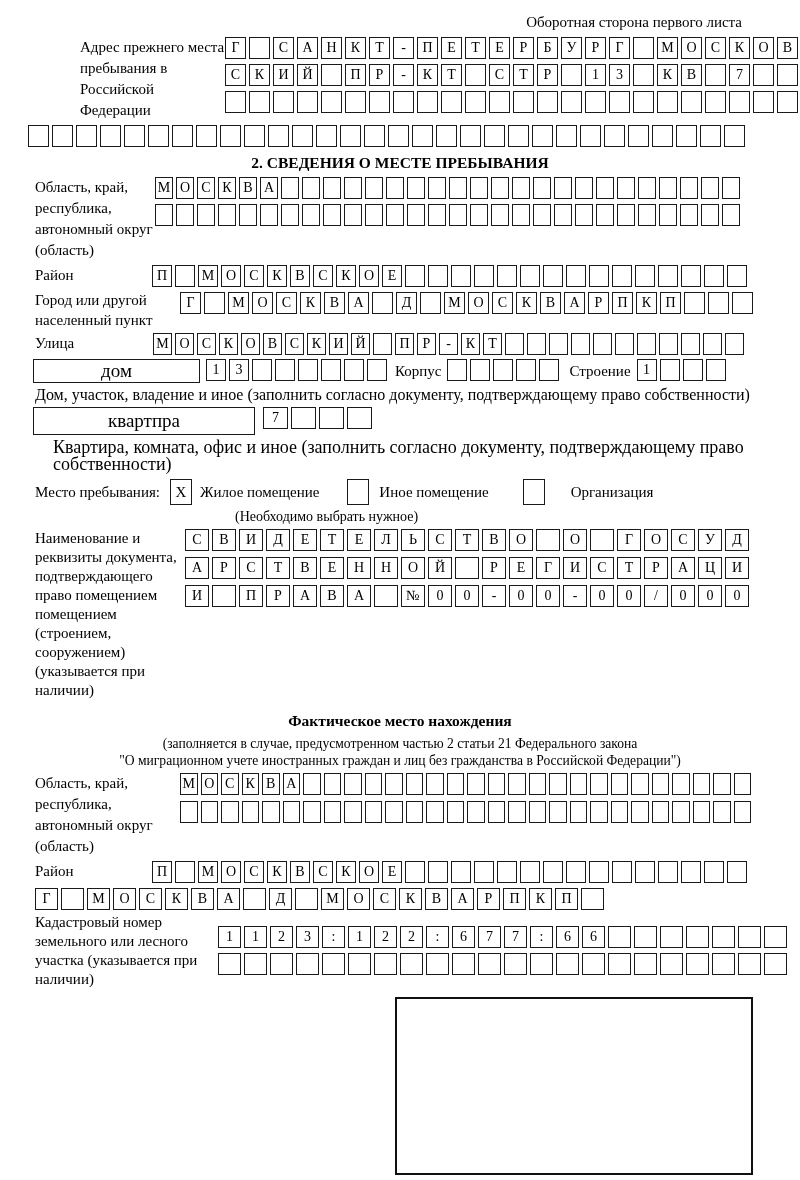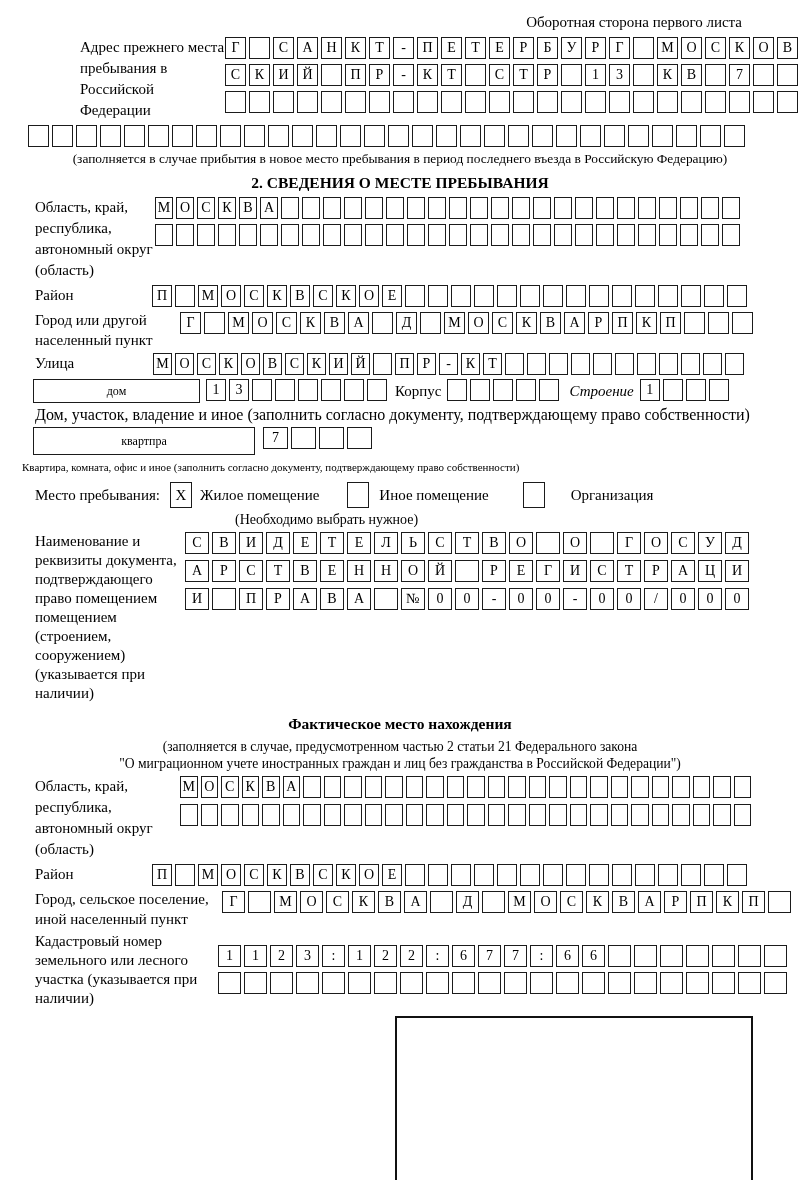--- a/index.html
+++ b/index.html
@@ -9,21 +9,21 @@
   .blk{display:flex;margin-left:35px;align-items:flex-start;}
   .lbl{line-height:21px;flex:none;}
   .rows{display:flex;flex-direction:column;gap:5px;}
   .cellrow{display:flex;gap:3px;}
   .cell{flex:none;width:var(--cw,21px);height:22px;border:1.7px solid #1b1b1b;box-sizing:border-box;
         display:flex;align-items:center;justify-content:center;font-size:14px;background:#fff;}
   .caption{font-size:13.4px;line-height:17px;}
   .center{text-align:center;}
   .sect-title{font-weight:bold;text-align:center;font-size:15.5px;margin:7px 0 5px 0;}
   .wbox{border:1.8px solid #1b1b1b;box-sizing:border-box;display:flex;align-items:center;justify-content:center;
-        font-size:12px;flex:none;background:#fff;}
+        font-size:19px;flex:none;background:#fff;}
   .inline-lbl{align-self:center;white-space:nowrap;}
   .optrow{display:flex;align-items:center;margin-left:35px;margin-top:6px;}
   .checkbox{width:22px;height:26px;border:1.7px solid #1b1b1b;box-sizing:border-box;display:flex;
             align-items:center;justify-content:center;font-size:15px;flex:none;background:#fff;}
   .stampbox{margin-left:395px;margin-top:8px;width:358px;height:178px;border:2.2px solid #111;box-sizing:border-box;background:#fff;}
   .m6{margin-top:6px;} .m4{margin-top:4px;} .m3{margin-top:3px;}
 </style>
 </head>
 <body>
 
@@ -139,21 +139,20 @@
       <span class="cell"></span>
       <span class="cell"></span>
       <span class="cell"></span>
       <span class="cell"></span>
       <span class="cell"></span>
       <span class="cell"></span>
       <span class="cell"></span>
       <span class="cell"></span>
       <span class="cell"></span>
     </div>
-  <div class="caption center m3">(заполняется в случае прибытия в новое место пребывания в период последнего въезда в Российскую Федерацию)</div>
 
   <div class="sect-title">2. СВЕДЕНИЯ О МЕСТЕ ПРЕБЫВАНИЯ</div>
 
   <div class="blk">
     <div class="lbl" style="width:120px;">Область, край, республика, автономный округ (область)</div>
     <div class="rows">
       <div class="cellrow" style="--cw:18px;">
           <span class="cell">М</span>
           <span class="cell">О</span>
           <span class="cell">С</span>
@@ -324,40 +323,40 @@
         <span class="cell"></span>
       </div>
     <div class="inline-lbl" style="margin:0 6px 0 8px;">Корпус</div>
     <div class="cellrow" style="--cw:20px;">
         <span class="cell"></span>
         <span class="cell"></span>
         <span class="cell"></span>
         <span class="cell"></span>
         <span class="cell"></span>
       </div>
-    <div class="inline-lbl" style="margin:0 6px 0 10px;font-style:italic;">Строение</div>
+    <div class="inline-lbl" style="margin:0 6px 0 10px;">Строение</div>
     <div class="cellrow" style="--cw:20px;">
         <span class="cell">1</span>
         <span class="cell"></span>
         <span class="cell"></span>
         <span class="cell"></span>
       </div>
   </div>
   <div class="caption m3" style="margin-left:35px;font-size:16px;">Дом, участок, владение и иное (заполнить согласно документу, подтверждающему право собственности)</div>
 
   <div class="blk m4" style="margin-left:33px;">
     <div class="wbox" style="width:222px;height:28px;">квартпра</div>
     <div class="cellrow" style="--cw:25px;margin-left:8px;">
         <span class="cell">7</span>
         <span class="cell"></span>
         <span class="cell"></span>
         <span class="cell"></span>
       </div>
   </div>
-  <div class="caption m4" style="margin-left:22px;font-size:11px;">Квартира, комната, офис и иное (заполнить согласно документу, подтверждающему право собственности)</div>
+  <div class="caption m4" style="margin-left:53px;font-size:18px;">Квартира, комната, офис и иное (заполнить согласно документу, подтверждающему право собственности)</div>
 
   <div class="optrow">
     <span>Место пребывания:</span>
     <span class="checkbox" style="margin-left:10px;">X</span>
     <span style="margin-left:8px;">Жилое помещение</span>
     <span class="checkbox" style="margin-left:28px;"></span>
     <span style="margin-left:10px;">Иное помещение</span>
     <span class="checkbox" style="margin-left:34px;"></span>
     <span style="margin-left:26px;">Организация</span>
   </div>
@@ -534,21 +533,20 @@
         <span class="cell"></span>
         <span class="cell"></span>
         <span class="cell"></span>
         <span class="cell"></span>
         <span class="cell"></span>
         <span class="cell"></span>
       </div>
   </div>
 
   <div class="blk m3">
-    <div class="lbl" style="width:187px;line-height:20px;">Город, сельское поселение, иной населенный пункт</div>
     <div class="cellrow" style="--cw:23px;margin-top:2px;">
         <span class="cell">Г</span>
         <span class="cell"></span>
         <span class="cell">М</span>
         <span class="cell">О</span>
         <span class="cell">С</span>
         <span class="cell">К</span>
         <span class="cell">В</span>
         <span class="cell">А</span>
         <span class="cell"></span>

